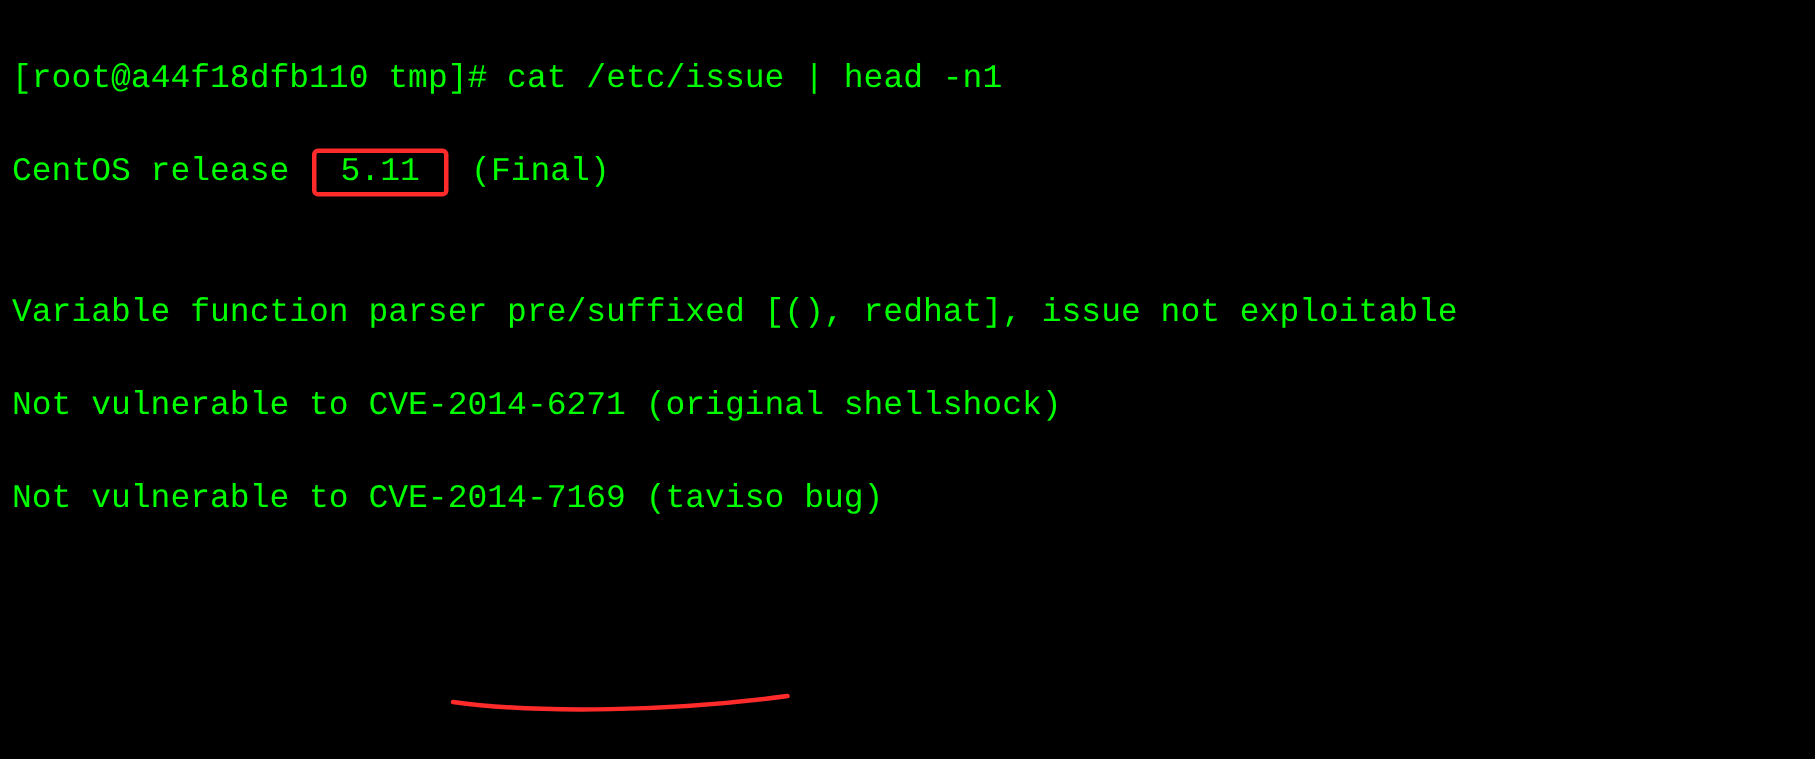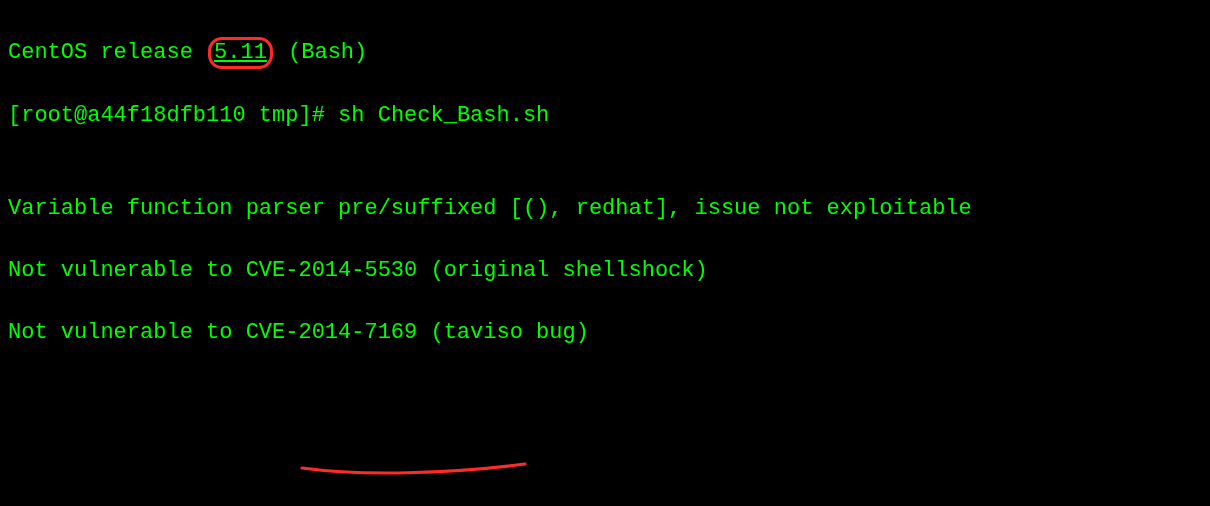--- a/index.html
+++ b/index.html
@@ -15,42 +15,41 @@
     font-size: 22px;
     line-height: 31px;
     color: #00ff00;
     padding: 6px 8px;
     white-space: pre;
     position: relative;
   }
   .line { display: block; }
   .red-box {
     border: 3px solid #ff2a2a;
-    border-radius: 14px;
-    padding: 0 3px;
+    border-radius: 4px;
+    padding: 0 16px;
     margin: 0 2px;
     display: inline-block;
     line-height: 26px;
-    text-decoration: underline;
   }
   .underline-annot {
     position: absolute;
     pointer-events: none;
   }
   .underline-annot svg { display: block; }
 </style>
 </head>
 <body>
 
 <div class="terminal">
-<span class="line"><span>CentOS release </span><span class="red-box"><span>5.11</span></span><span> (Bash)</span></span>
-<span class="line"><span>[</span><span>root</span><span>@</span><span>a44f18dfb110</span> <span>tmp</span><span>]</span><span>#</span> <span>sh Check_Bash.sh</span></span>
+<span class="line"><span>[</span><span>root</span><span>@</span><span>a44f18dfb110</span> <span>tmp</span><span>]</span><span>#</span> <span>cat /etc/issue | head -n1</span></span>
+<span class="line"><span>CentOS release </span><span class="red-box"><span>5.11</span></span><span> (Final)</span></span>
 <span class="line"></span>
 <span class="line">Variable function parser pre/suffixed [(), redhat], issue not exploitable</span>
-<span class="line">Not vulnerable to CVE-2014-5530 (original shellshock)</span>
+<span class="line">Not vulnerable to CVE-2014-6271 (original shellshock)</span>
 <span class="line">Not vulnerable to CVE-2014-7169 (taviso bug)</span>
 
 
 
 
 
 
   
   <div class="underline-annot" style="left:300px; top:400px;">
     <svg width="230" height="20">

